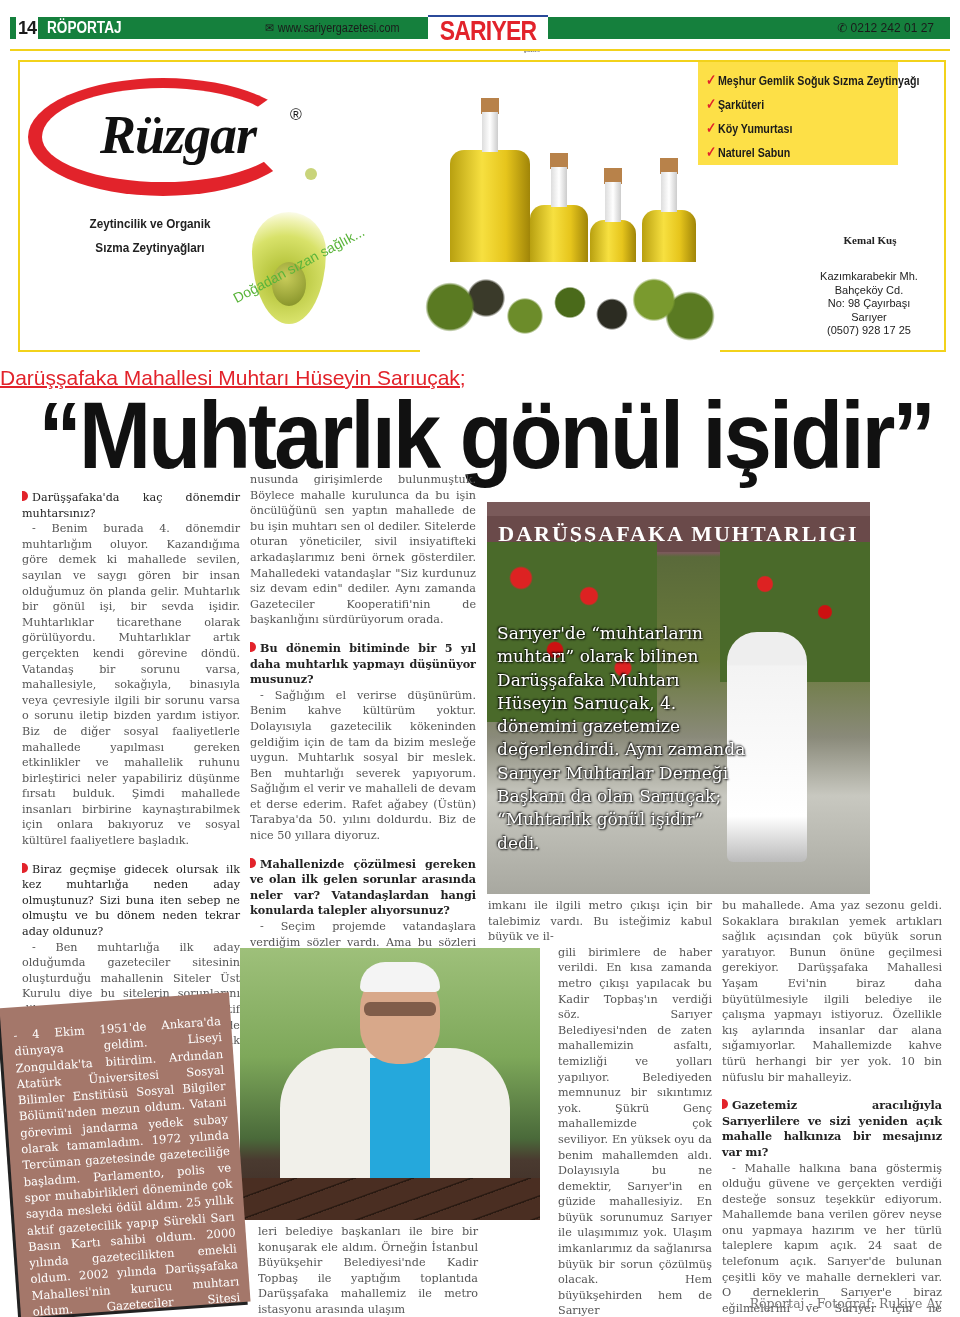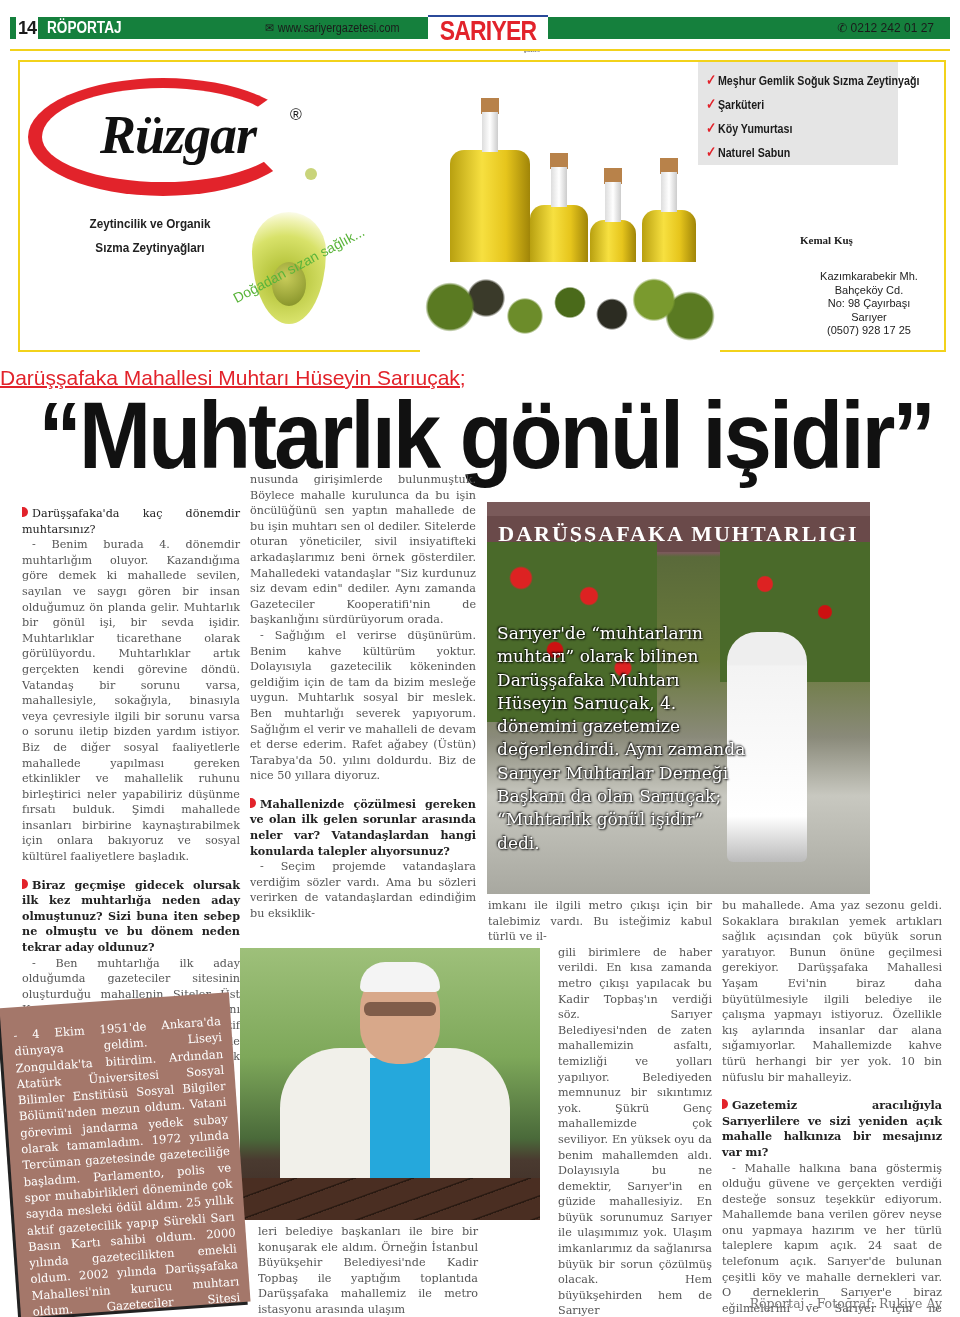--- a/index.html
+++ b/index.html
@@ -22,33 +22,33 @@
 .tag1{position:absolute;left:30px;top:150px;width:200px;text-align:center;font:bold 13px "Liberation Sans",sans-serif;color:#222;line-height:24px;transform:scaleX(.9)}
 .drop{position:absolute;left:232px;top:150px;width:74px;height:112px;background:radial-gradient(circle at 45% 60%,#a8b82a,#d8e26a 55%,#f0f3b4 75%,#fff 90%);border-radius:50% 50% 50% 50%/35% 35% 65% 65%}
 .drop-olive{position:absolute;left:252px;top:200px;width:34px;height:44px;border-radius:50%;background:radial-gradient(circle at 40% 35%,#c8cc5a,#7c8a22)}
 .drop-small{position:absolute;left:285px;top:106px;width:12px;height:12px;border-radius:50%;background:#c9d47a}
 .slogan{position:absolute;left:218px;top:228px;font:14px "Liberation Sans",sans-serif;color:#5ab43a;transform:rotate(-28deg);transform-origin:left bottom;white-space:nowrap}
 .bottles{position:absolute;left:400px;top:0;width:295px;height:290px}
 .b{position:absolute;bottom:52px;border-radius:14px 14px 8px 8px;background:linear-gradient(90deg,#b8a010,#f7e040 40%,#e6c51c 70%,#a08508)}
 .b .neck{position:absolute;left:50%;transform:translateX(-50%);top:-38px;width:16px;height:40px;background:linear-gradient(90deg,#ddd,#fff,#ccc)}
 .b .cork{position:absolute;left:50%;transform:translateX(-50%);top:-52px;width:18px;height:16px;background:#b8824a}
 .olives{position:absolute;left:400px;top:200px;width:300px;height:90px;background:radial-gradient(circle at 10% 50%,#5a7a22 8%,transparent 9%),radial-gradient(circle at 22% 40%,#3a3a2a 7%,transparent 8%),radial-gradient(circle at 35% 60%,#6c8c2a 8%,transparent 9%),radial-gradient(circle at 50% 45%,#4a6a1a 9%,transparent 10%),radial-gradient(circle at 64% 58%,#2c2c22 7%,transparent 8%),radial-gradient(circle at 78% 42%,#7a9a2e 8%,transparent 9%),radial-gradient(circle at 90% 60%,#5a7a22 8%,transparent 9%),linear-gradient(#fff,#fff)}
-.ylist{position:absolute;left:678px;top:0;width:200px;height:103px;background:#e5e5e5;padding:6px 0 0 8px}
+.ylist{position:absolute;left:678px;top:0;width:200px;height:103px;background:#fde047;padding:6px 0 0 8px}
 .ylist div{font:bold 13px "Liberation Sans",sans-serif;color:#1b1b1b;line-height:23px;white-space:nowrap;transform:scaleX(.82);transform-origin:left}
 .ylist .chk{color:#e2232b;font-size:15px;margin-right:2px}
-.owner{position:absolute;left:780px;top:172px;width:140px;text-align:left;font:bold 11px "Liberation Serif",serif;color:#222}
+.owner{position:absolute;left:780px;top:172px;width:140px;text-align:center;font:bold 11px "Liberation Serif",serif;color:#222}
 .addr{position:absolute;left:772px;top:208px;width:154px;text-align:center;font:11px "Liberation Sans",sans-serif;color:#222;line-height:13.5px}
 
 .kicker{position:absolute;left:0;width:960px;top:366px;text-align:left;font:21px "Liberation Sans",sans-serif;color:#e2232b;text-decoration:underline;text-decoration-thickness:2px}
 .headline{position:absolute;left:0;width:960px;top:386px;text-align:center;font:bold 94px "Liberation Sans",sans-serif;color:#111;letter-spacing:-3px;transform:scaleX(.92);line-height:100px;white-space:nowrap}
 
 .col{position:absolute;font-size:11.2px;line-height:15.6px;text-align:justify;color:#555}
 .col p{text-indent:10px}
 .q{color:#222;text-indent:0 !important;margin-top:13px}
-.q:first-child{margin-top:16px}
+.q:first-child{margin-top:0}
 .bullet{display:inline-block;width:6px;height:10px;background:#e2232b;border-radius:0 6px 6px 0;margin-right:4px}
 .photo1{position:absolute;left:487px;top:502px;width:383px;height:392px;background:linear-gradient(180deg,#7a5a5a 0,#7a5a5a 13%,#5a6a3a 14%,#6a7a3a 40%,#8a8a7a 60%,#c8c8c0 75%,#a8a8a0 100%);overflow:hidden}
 .awning{position:absolute;left:0;top:14px;width:100%;height:36px;background:#6a4a4a;color:#fff;font:bold 22px "Liberation Serif",serif;text-align:center;line-height:36px;letter-spacing:2px}
 .flowers{position:absolute;left:0;top:40px;width:170px;height:180px;background:radial-gradient(circle at 20% 20%,#d22 5%,transparent 6%),radial-gradient(circle at 60% 30%,#d22 5%,transparent 6%),radial-gradient(circle at 40% 60%,#c11 5%,transparent 6%),radial-gradient(circle at 80% 70%,#d22 4%,transparent 5%),#4a6a2a}
 .flowers2{position:absolute;right:0;top:40px;width:150px;height:140px;background:radial-gradient(circle at 30% 30%,#d22 5%,transparent 6%),radial-gradient(circle at 70% 50%,#c11 5%,transparent 6%),#4a6a2a}
 .man1{position:absolute;left:240px;top:130px;width:80px;height:230px;background:linear-gradient(180deg,#eee 0,#eee 14%,#f3f3f3 15%,#fff 80%,#bbb 100%);border-radius:30px 30px 6px 6px}
 .caption{position:absolute;left:10px;top:120px;width:250px;font:17px "DejaVu Serif",serif;color:#fff;line-height:23.3px;text-shadow:1px 1px 2px #000,-1px -1px 2px #000}
 .photo2{position:absolute;left:240px;top:948px;width:300px;height:272px;background:linear-gradient(180deg,#9ec07a 0,#7ea85a 40%,#4a6a3a 70%,#4a3a30 78%,#3a2a22 100%);overflow:hidden}
 .man2{position:absolute;left:40px;top:20px;width:230px;height:220px}
 .man2 .jacket{position:absolute;left:0;top:80px;width:230px;height:150px;background:#f1f0ea;border-radius:60px 60px 0 0}
@@ -122,44 +122,45 @@
       <div>(0507) 928 17 25</div>
   </div>
 </div>
 
 <div class="kicker">Darüşşafaka Mahallesi Muhtarı Hüseyin Sarıuçak;</div>
 <div class="headline">“Muhtarlık gönül işidir”</div>
 
 <div class="col" style="left:22px;top:490px;width:218px">
   <p class="q"><span class="bullet"></span><span>Darüşşafaka'da kaç dönemdir muhtarsınız?</span></p>
   <p>- Benim burada 4. dönemdir muhtarlığım oluyor. Kazandığıma göre demek ki mahallede sevilen, sayılan ve saygı gören bir insan olduğumuz ön planda gelir. Muhtarlık bir gönül işi, bir sevda işidir. Muhtarlıklar ticarethane olarak görülüyordu. Muhtarlıklar artık gerçekten kendi görevine döndü. Vatandaş bir sorunu varsa, mahallesiyle, sokağıyla, binasıyla veya çevresiyle ilgili bir sorunu varsa o sorunu iletip bizden yardım istiyor. Biz de diğer sosyal faaliyetlerle mahallede yapılması gereken etkinlikler ve mahallelik ruhunu birleştirici neler yapabiliriz düşünme fırsatı bulduk. Şimdi mahallede insanları birbirine kaynaştırabilmek için onlara bakıyoruz ve sosyal kültürel faaliyetlere başladık.</p>
-  <p class="q" style="font-weight:bold"><span class="bullet"></span><span>Biraz geçmişe gidecek olursak ilk kez muhtarlığa neden aday olmuştunuz? Sizi buna iten sebep ne olmuştu ve bu dönem neden tekrar aday oldunuz?</span></p>
+  <p class="q" style="font-weight:normal"><span class="bullet"></span><span>Biraz geçmişe gidecek olursak ilk kez muhtarlığa neden aday olmuştunuz? Sizi buna iten sebep ne olmuştu ve bu dönem neden tekrar aday oldunuz?</span></p>
   <p style="width:218px"><span>- Ben muhtarlığa ilk aday olduğumda gazeteciler sitesinin oluşturduğu mahallenin Siteler Üst Kurulu diye bu sitelerin sorunlarını dile getirmek için bir sivil insiyatif kuruluşuyduk. 2002 senesinde Darüşşafaka'nın Derbent'ten ayrılarak ayrı bir mahalle olması ko-</span></p>
 </div>
 
 <div class="col" style="left:250px;top:472px;width:226px">
   <p style="text-indent:0">nusunda girişimlerde bulunmuştuk. Böylece mahalle kurulunca da bu işin öncülüğünü sen yaptın mahallede de bu işin muhtarı sen ol dediler. Sitelerde oturan yöneticiler, sivil insiyatifteki arkadaşlarımız beni örnek gösterdiler. Mahalledeki vatandaşlar "Siz kurdunuz siz devam edin" dediler. Aynı zamanda Gazeteciler Kooperatifi'nin de başkanlığını sürdürüyorum orada.</p>
+  <p class="q" style="font-weight:bold"><span class="bullet"></span><span>Bu dönemin bitiminde bir 5 yıl daha muhtarlık yapmayı düşünüyor musunuz?</span></p>
   <p>- Sağlığım el verirse düşünürüm. Benim kahve kültürüm yoktur. Dolayısıyla gazetecilik kökeninden geldiğim için de tam da bizim mesleğe uygun. Muhtarlık sosyal bir meslek. Ben muhtarlığı severek yapıyorum. Sağlığım el verir ve mahalleli de devam et derse ederim. Rafet ağabey (Üstün) Tarabya'da 50. yılını doldurdu. Biz de nice 50 yıllara diyoruz.</p>
   <p class="q" style="font-weight:bold"><span class="bullet"></span><span>Mahallenizde çözülmesi gereken ve olan ilk gelen sorunlar arasında neler var? Vatandaşlardan hangi konularda talepler alıyorsunuz?</span></p>
   <p>- Seçim projemde vatandaşlara verdiğim sözler vardı. Ama bu sözleri verirken de vatandaşlardan edindiğim bu eksiklik-</p>
 </div>
 <div class="col" style="left:258px;top:1224px;width:220px">
   <p style="text-indent:0">leri belediye başkanları ile bire bir konuşarak ele aldım. Örneğin İstanbul Büyükşehir Belediyesi'nde Kadir Topbaş ile yaptığım toplantıda Darüşşafaka mahallemiz ile metro istasyonu arasında ulaşım</p>
 </div>
 
 <div class="photo1">
   <div class="awning">DARÜŞŞAFAKA MUHTARLIGI</div>
   <div class="flowers"></div>
   <div class="flowers2"></div>
   <div class="man1"></div>
   <div class="caption">Sarıyer'de “muhtarların muhtarı” olarak bilinen Darüşşafaka Muhtarı Hüseyin Sarıuçak, 4. dönemini gazetemize değerlendirdi. Aynı zamanda Sarıyer Muhtarlar Derneği Başkanı da olan Sarıuçak; “Muhtarlık gönül işidir” dedi.</div>
 </div>
 
 <div class="col" style="left:488px;top:898px;width:224px">
-  <p style="text-indent:0">imkanı ile ilgili metro çıkışı için bir talebimiz vardı. Bu isteğimiz kabul türlü ve il-</p>
+  <p style="text-indent:0">imkanı ile ilgili metro çıkışı için bir talebimiz vardı. Bu isteğimiz kabul büyük ve il-</p>
   <p style="text-indent:0;margin-left:70px">gili birimlere de haber verildi. En kısa zamanda metro çıkışı yapılacak bu Kadir Topbaş'ın verdiği söz. Sarıyer Belediyesi'nden de zaten mahallemizin asfaltı, temizliği ve yolları yapılıyor. Belediyeden memnunuz bir sıkıntımız yok. Şükrü Genç mahallemizde çok seviliyor. En yüksek oyu da benim mahallemden aldı. Dolayısıyla bu ne demektir, Sarıyer'in en güzide mahallesiyiz. En büyük sorunumuz Sarıyer ile ulaşımımız yok. Ulaşım imkanlarımız da sağlanırsa büyük bir sorun çözülmüş olacak. Hem büyükşehirden hem de Sarıyer</p>
 
 </div>
 
 <div class="col" style="left:722px;top:898px;width:220px">
   <p style="text-indent:0">bu mahallede. Ama yaz sezonu geldi. Sokaklara bırakılan yemek artıkları sağlık açısından çok büyük sorun yaratıyor. Bunun önüne geçilmesi gerekiyor. Darüşşafaka Mahallesi Yaşam Evi'nin biraz daha büyütülmesiyle ilgili belediye ile çalışma yapmayı istiyoruz. Özellikle kış aylarında insanlar dar alana sığamıyorlar. Mahallemizde kahve türü herhangi bir yer yok. 10 bin nüfuslu bir mahalleyiz.</p>
   <p class="q" style="font-weight:bold"><span class="bullet"></span><span>Gazetemiz aracılığıyla Sarıyerlilere ve sizi yeniden açık mahalle halkınıza bir mesajınız var mı?</span></p>
   <p>- Mahalle halkına bana göstermiş olduğu güvene ve gerçekten verdiği desteğe sonsuz teşekkür ediyorum. Mahallemde bana verilen görev neyse onu yapmaya hazırım ve her türlü taleplere kapım açık. 24 saat de telefonum açık. Sarıyer'de bulunan çeşitli köy ve mahalle dernekleri var. O derneklerin Sarıyer'e biraz eğilmelerini ve Sarıyer için ne yapabiliriz konusunda birleşmelerini temenni ediyorum. Sarıyer için bir şeyler yapmalarını istiyorum. Sarıyer bizim Sarıyer'imiz başka Sarıyer yok.</p>
 </div>
 

